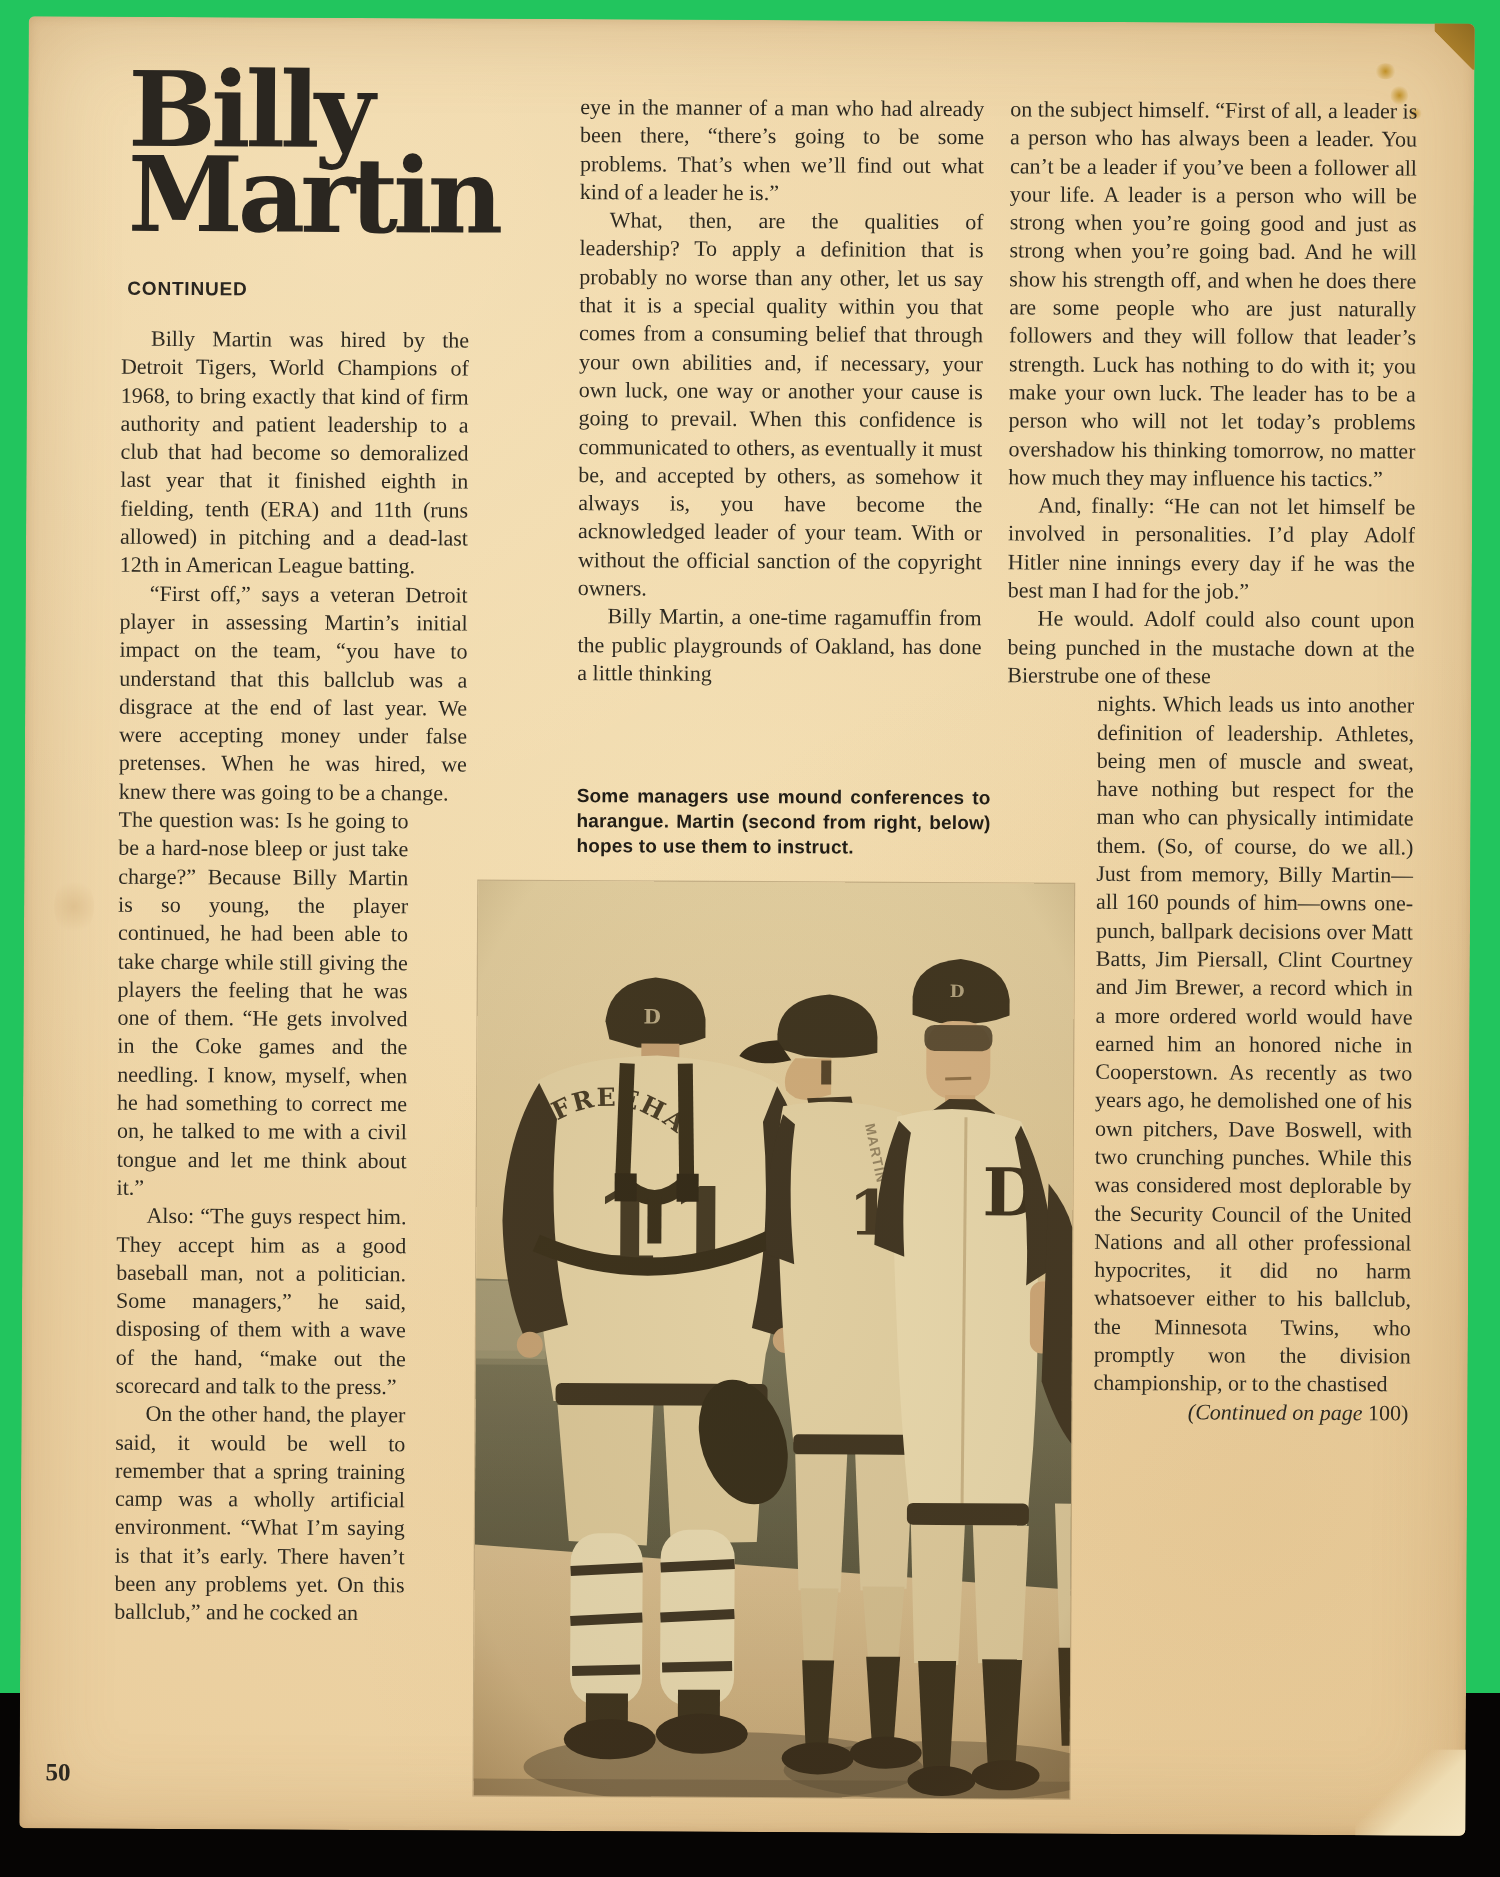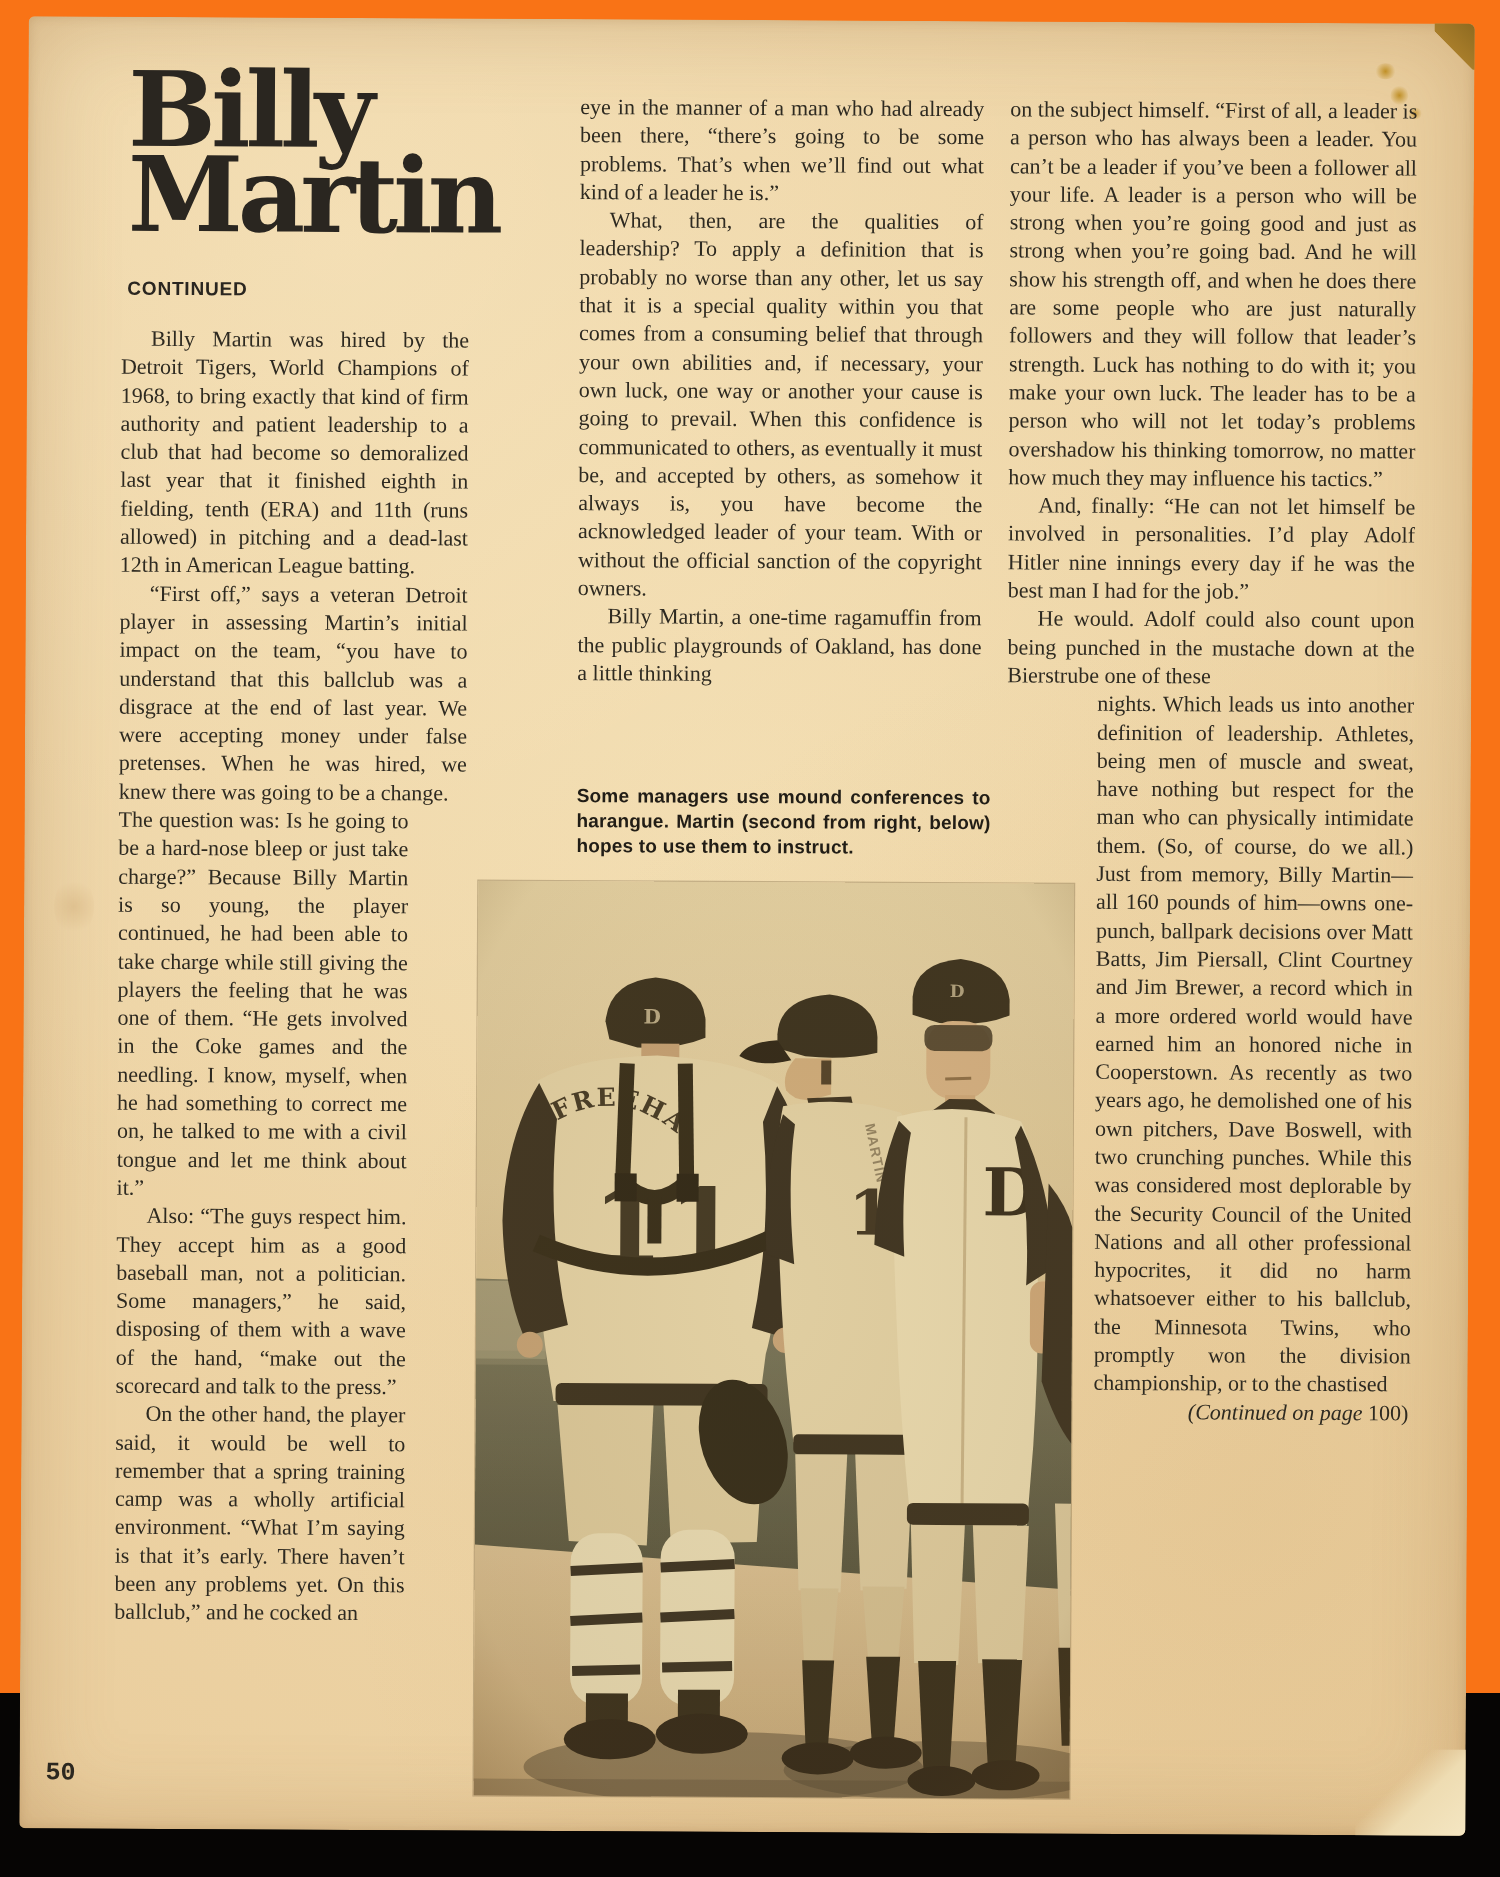--- a/index.html
+++ b/index.html
@@ -1,16 +1,16 @@
 <!DOCTYPE html>
 <html><head>
 <meta charset="utf-8">
 <style>
   html,body{margin:0;padding:0;background:#060504;width:1500px;height:1877px;overflow:hidden;}
-  .scan{position:relative;width:1500px;height:1693px;background:#f97316;}
+  .scan{position:relative;width:1500px;height:1693px;background:#22c55e;}
   .page{
     position:absolute;left:24px;top:20px;width:1446px;height:1812px;
     transform:rotate(0.3deg);transform-origin:50% 50%;
     background:
       radial-gradient(120% 90% at 22% 12%, rgba(255,242,208,.38), transparent 60%),
       radial-gradient(90% 70% at 85% 82%, rgba(190,140,70,.15), transparent 70%),
       radial-gradient(140% 120% at 50% 45%, #f1dbae 0%, #eace9e 55%, #e0c08f 85%, #d3ae7f 100%);
     box-shadow: inset 0 0 90px rgba(150,100,45,.30), inset 0 0 12px rgba(130,85,35,.22);
     border-radius:6px;
   }
@@ -47,21 +47,21 @@
   .continued-line .ital{font-style:italic;text-align:center;}
   
   .caption{position:absolute;left:552px;top:764px;width:414px;
     font-family:"Liberation Sans",sans-serif;font-weight:bold;
     font-size:19px;line-height:25px;color:#211d16;text-align:justify;letter-spacing:.2px;}
   
   .photo{position:absolute;left:454px;top:862px;width:596px;height:915px;
     box-shadow:0 0 0 1px rgba(110,90,55,.35), inset 0 0 24px rgba(90,65,30,.25);}
   .photo svg{display:block;width:100%;height:100%;}
   
-  .folio{position:absolute;left:26px;top:1742px;font-family:Liberation Mono, monospace;
+  .folio{position:absolute;left:26px;top:1742px;font-family:Liberation Serif, serif;
     font-weight:bold;font-size:25px;color:#2c2820;}
 </style>
 </head>
 <body>
 
 <div class="scan">
   <div class="page">
 
     <div class="stain-corner"></div>
     <div class="stain-blob blob1"></div>

